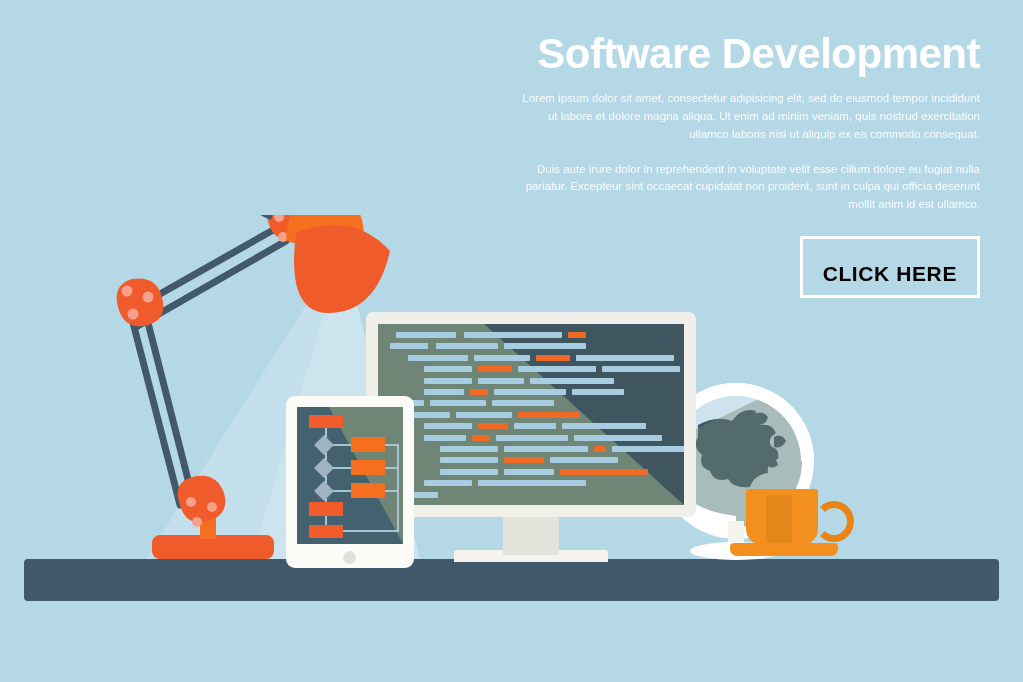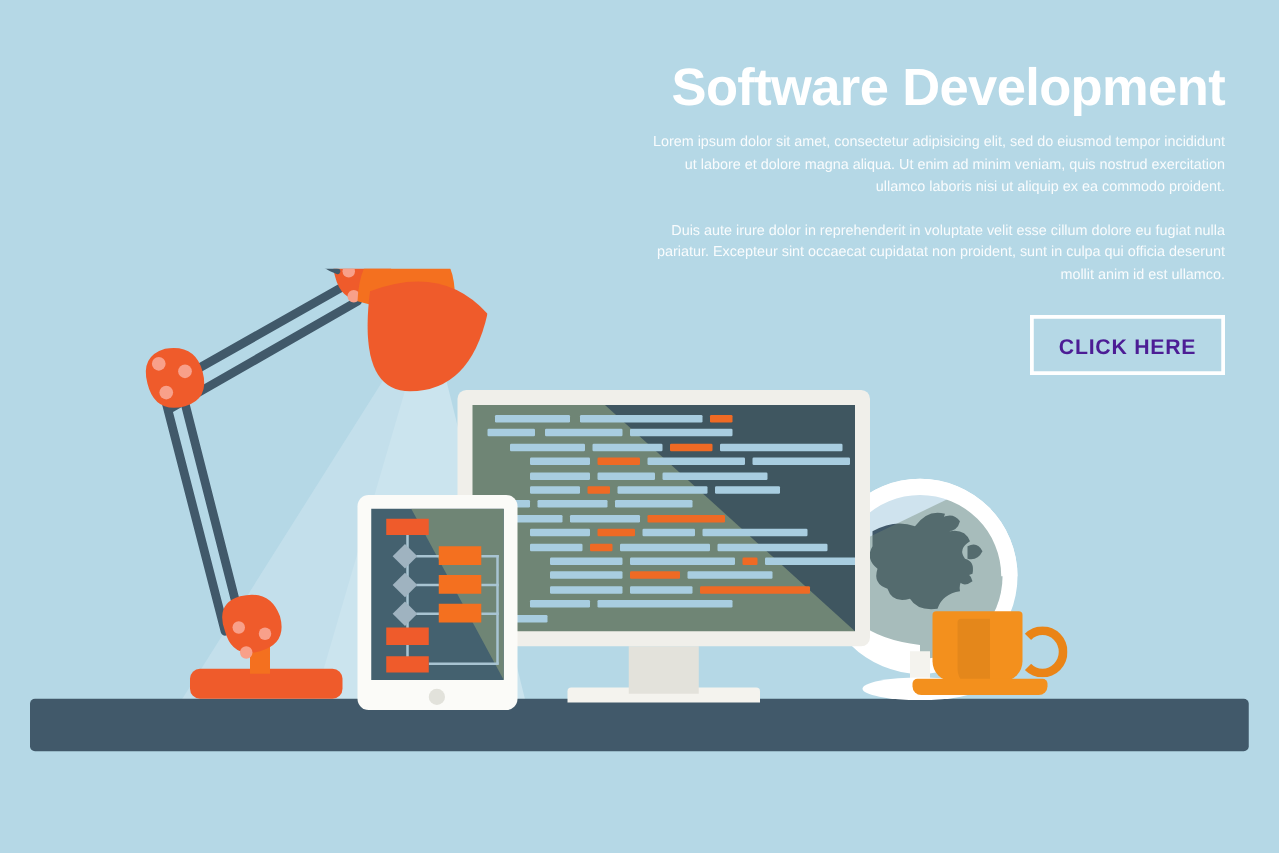--- a/index.html
+++ b/index.html
@@ -4,35 +4,35 @@
 <style>
   html,body{margin:0;padding:0;}
   body{
     width:1023px;height:682px;overflow:hidden;
     font-family:"Liberation Sans",sans-serif;
     background:#b5d8e6;
   }
   #stage{position:relative;width:1023px;height:682px;background:#b5d8e6;overflow:hidden;}
 
   
-  .hero{position:absolute;left:520px;top:48px;width:460px;text-align:right;}
+  .hero{position:absolute;left:520px;top:32px;width:460px;text-align:right;}
   .hero-title{
     font-size:42px;font-weight:bold;color:#ffffff;letter-spacing:-0.5px;
     line-height:1.05;margin:0 0 14px 0;white-space:nowrap;
   }
   .hero-para{
     font-size:11.5px;color:#ffffff;line-height:1.55;margin:0;
     opacity:.92;
   }
   .hero-para + .hero-para{margin-top:17px;}
   .cta-wrap{margin-top:22px;display:flex;justify-content:flex-end;}
   .cta{
-    border:3px solid #ffffff;color:#4c1d95;background:transparent;
-    font-size:17px;font-weight:bold;letter-spacing:.6px;
-    padding:14px 20px 11px 20px;cursor:pointer;line-height:1;
+    border:3px solid #ffffff;color:#000000;background:transparent;
+    font-size:21px;font-weight:bold;letter-spacing:.6px;
+    padding:24px 20px 11px 20px;cursor:pointer;line-height:1;
   }
 
   
   .desk{
     position:absolute;left:24px;top:559px;width:975px;height:42px;
     background:#41596a;border-radius:4px;
   }
 
   
   .beam{
@@ -278,20 +278,20 @@
   <div class="cup">
     <div class="cup-handle"></div>
     <div class="cup-body">
       <div class="cup-shade"></div>
     </div>
     <div class="cup-saucer"></div>
   </div>
 
   <div class="hero">
     <h1 class="hero-title">Software Development</h1>
-    <p class="hero-para">Lorem ipsum dolor sit amet, consectetur adipisicing elit, sed do eiusmod tempor incididunt ut labore et dolore magna aliqua. Ut enim ad minim veniam, quis nostrud exercitation ullamco laboris nisi ut aliquip ex ea commodo proident.</p>
+    <p class="hero-para">Lorem ipsum dolor sit amet, consectetur adipisicing elit, sed do eiusmod tempor incididunt ut labore et dolore magna aliqua. Ut enim ad minim veniam, quis nostrud exercitation ullamco laboris nisi ut aliquip ex ea commodo consequat.</p>
     <p class="hero-para">Duis aute irure dolor in reprehenderit in voluptate velit esse cillum dolore eu fugiat nulla pariatur. Excepteur sint occaecat cupidatat non proident, sunt in culpa qui officia deserunt mollit anim id est ullamco.</p>
     <div class="cta-wrap">
       <button class="cta">CLICK HERE</button>
     </div>
   </div>
 
 </div>
 
 </body></html>

